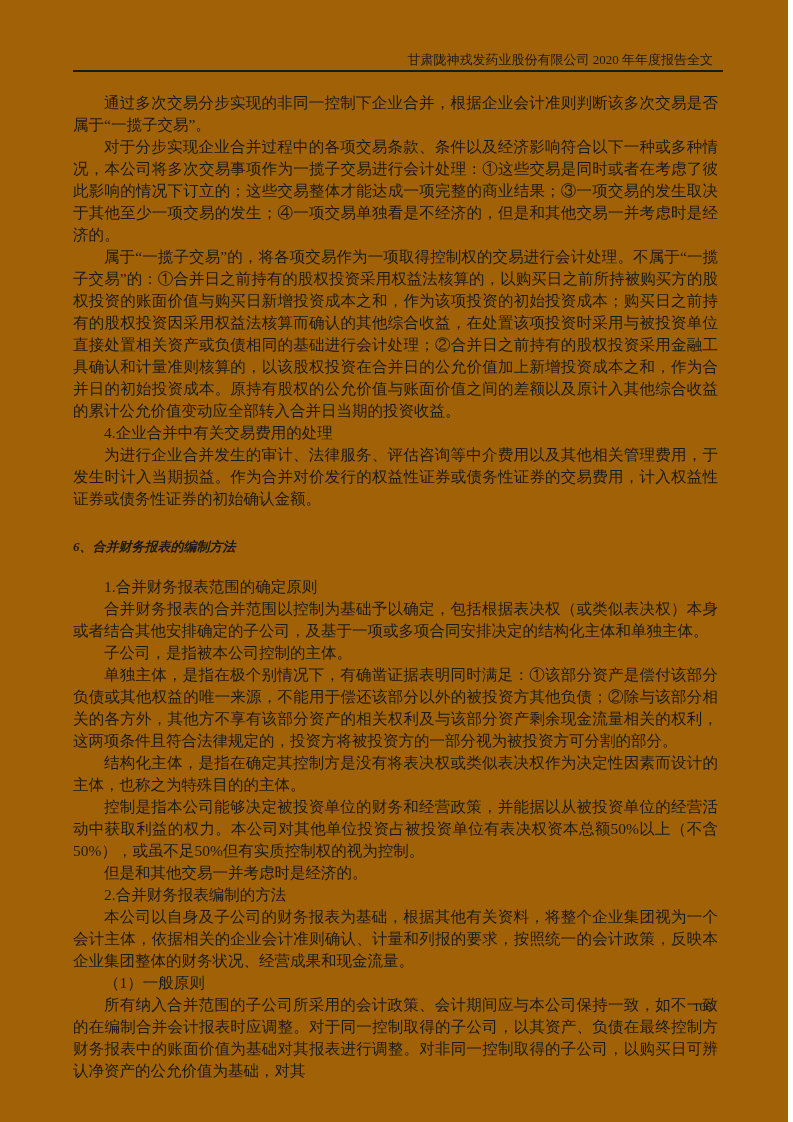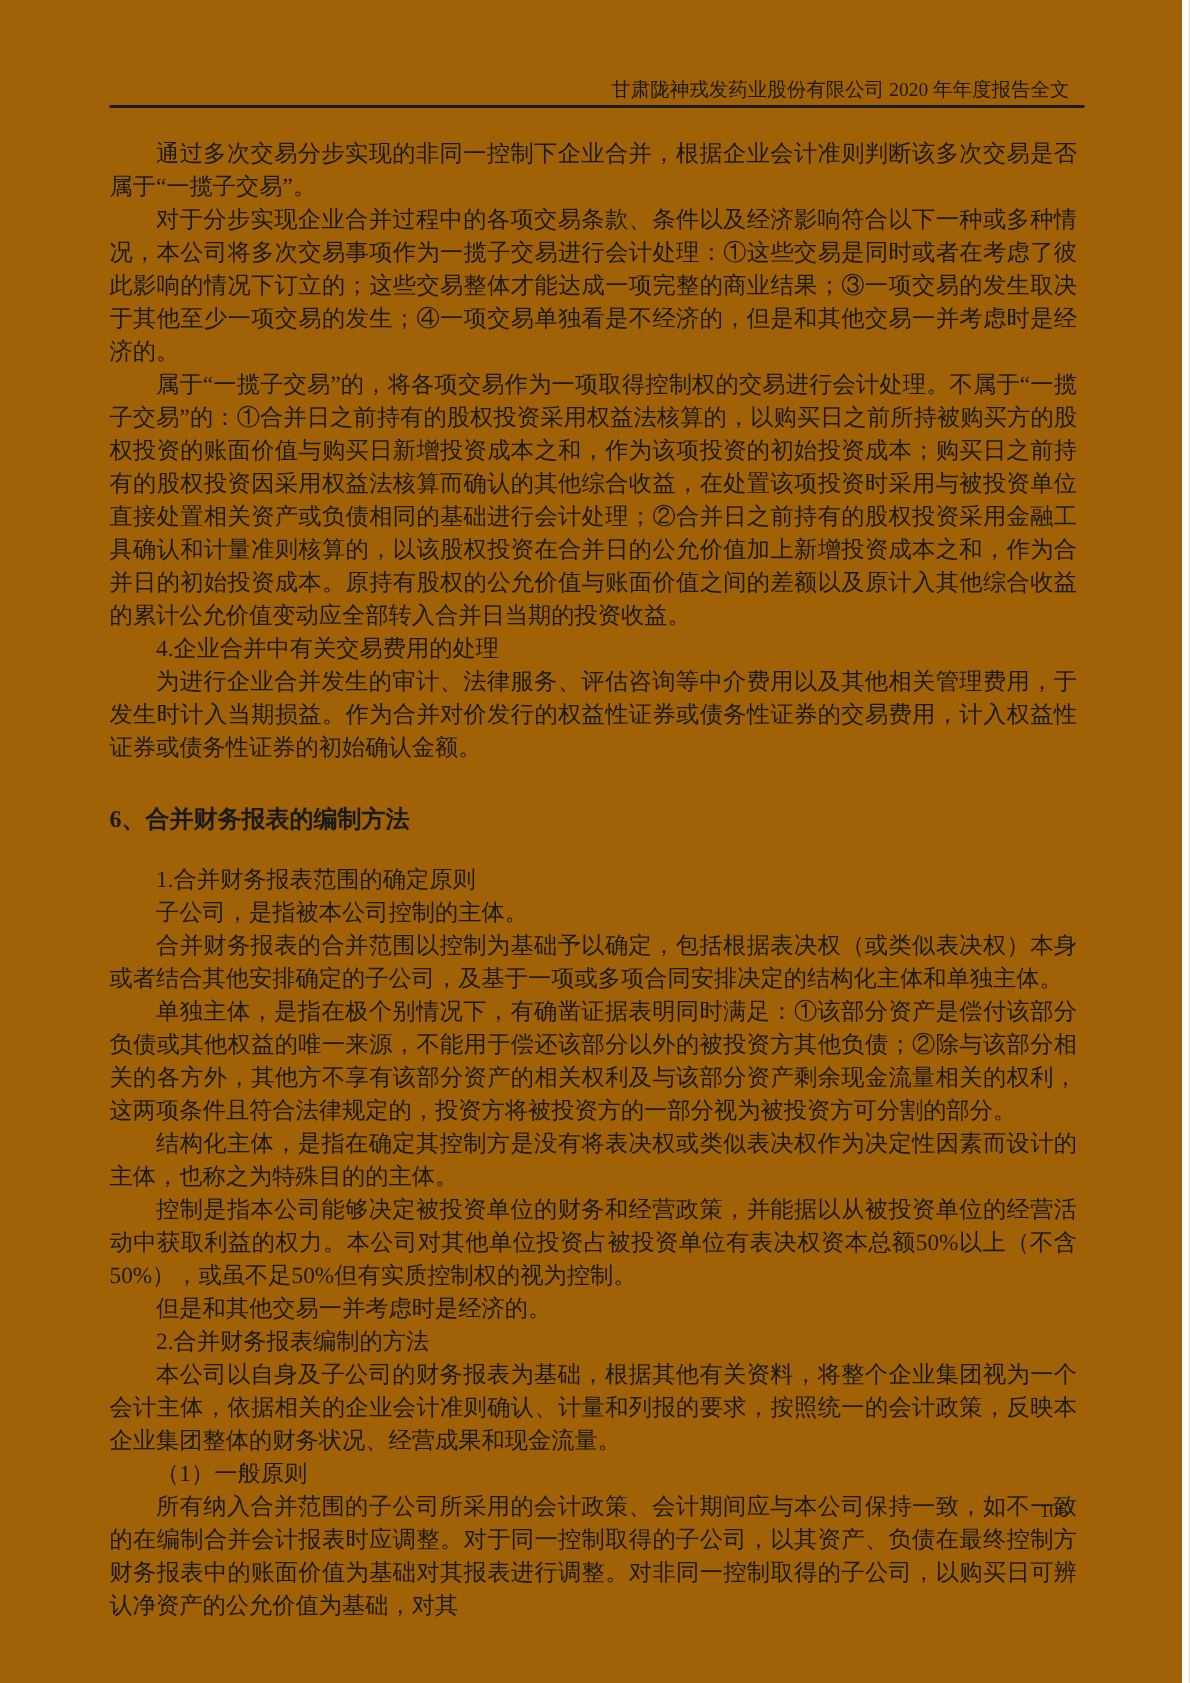--- a/index.html
+++ b/index.html
@@ -41,24 +41,25 @@
     font-size: 15.5px;
     line-height: 22px;
     text-align: justify;
   }
   .para {
     margin: 0;
     text-indent: 2em;
   }
   .section-heading {
     margin: 26px 0 18px 0;
-    font-size: 16px;
+    font-size: 13px;
     line-height: 22px;
     font-weight: bold;
     text-indent: 0;
+    font-style: italic;
   }
   .page-number {
     position: absolute;
     top: 1000px;
     right: 76px;
     font-size: 12.5px;
     line-height: 15px;
     color: #1a1a1a;
   }
 </style>
@@ -74,22 +75,22 @@
   <div class="content">
     <p class="para">通过多次交易分步实现的非同一控制下企业合并，根据企业会计准则判断该多次交易是否属于“一揽子交易”。</p>
     <p class="para">对于分步实现企业合并过程中的各项交易条款、条件以及经济影响符合以下一种或多种情况，本公司将多次交易事项作为一揽子交易进行会计处理：①这些交易是同时或者在考虑了彼此影响的情况下订立的；这些交易整体才能达成一项完整的商业结果；③一项交易的发生取决于其他至少一项交易的发生；④一项交易单独看是不经济的，但是和其他交易一并考虑时是经济的。</p>
     <p class="para">属于“一揽子交易”的，将各项交易作为一项取得控制权的交易进行会计处理。不属于“一揽子交易”的：①合并日之前持有的股权投资采用权益法核算的，以购买日之前所持被购买方的股权投资的账面价值与购买日新增投资成本之和，作为该项投资的初始投资成本；购买日之前持有的股权投资因采用权益法核算而确认的其他综合收益，在处置该项投资时采用与被投资单位直接处置相关资产或负债相同的基础进行会计处理；②合并日之前持有的股权投资采用金融工具确认和计量准则核算的，以该股权投资在合并日的公允价值加上新增投资成本之和，作为合并日的初始投资成本。原持有股权的公允价值与账面价值之间的差额以及原计入其他综合收益的累计公允价值变动应全部转入合并日当期的投资收益。</p>
     <p class="para">4.企业合并中有关交易费用的处理</p>
     <p class="para">为进行企业合并发生的审计、法律服务、评估咨询等中介费用以及其他相关管理费用，于发生时计入当期损益。作为合并对价发行的权益性证券或债务性证券的交易费用，计入权益性证券或债务性证券的初始确认金额。</p>
 
     <h2 class="section-heading">6、合并财务报表的编制方法</h2>
 
     <p class="para">1.合并财务报表范围的确定原则</p>
+    <p class="para">合并财务报表的合并范围以控制为基础予以确定，包括根据表决权（或类似表决权）本身或者结合其他安排确定的子公司，及基于一项或多项合同安排决定的结构化主体和单独主体。</p>
     <p class="para">子公司，是指被本公司控制的主体。</p>
-    <p class="para">合并财务报表的合并范围以控制为基础予以确定，包括根据表决权（或类似表决权）本身或者结合其他安排确定的子公司，及基于一项或多项合同安排决定的结构化主体和单独主体。</p>
     <p class="para">单独主体，是指在极个别情况下，有确凿证据表明同时满足：①该部分资产是偿付该部分负债或其他权益的唯一来源，不能用于偿还该部分以外的被投资方其他负债；②除与该部分相关的各方外，其他方不享有该部分资产的相关权利及与该部分资产剩余现金流量相关的权利，这两项条件且符合法律规定的，投资方将被投资方的一部分视为被投资方可分割的部分。</p>
     <p class="para">结构化主体，是指在确定其控制方是没有将表决权或类似表决权作为决定性因素而设计的主体，也称之为特殊目的的主体。</p>
     <p class="para">控制是指本公司能够决定被投资单位的财务和经营政策，并能据以从被投资单位的经营活动中获取利益的权力。本公司对其他单位投资占被投资单位有表决权资本总额50%以上（不含50%），或虽不足50%但有实质控制权的视为控制。</p>
     <p class="para">但是和其他交易一并考虑时是经济的。</p>
     <p class="para">2.合并财务报表编制的方法</p>
     <p class="para">本公司以自身及子公司的财务报表为基础，根据其他有关资料，将整个企业集团视为一个会计主体，依据相关的企业会计准则确认、计量和列报的要求，按照统一的会计政策，反映本企业集团整体的财务状况、经营成果和现金流量。</p>
     <p class="para">（1）一般原则</p>
     <p class="para">所有纳入合并范围的子公司所采用的会计政策、会计期间应与本公司保持一致，如不一致的在编制合并会计报表时应调整。对于同一控制取得的子公司，以其资产、负债在最终控制方财务报表中的账面价值为基础对其报表进行调整。对非同一控制取得的子公司，以购买日可辨认净资产的公允价值为基础，对其</p>
   </div>
 

